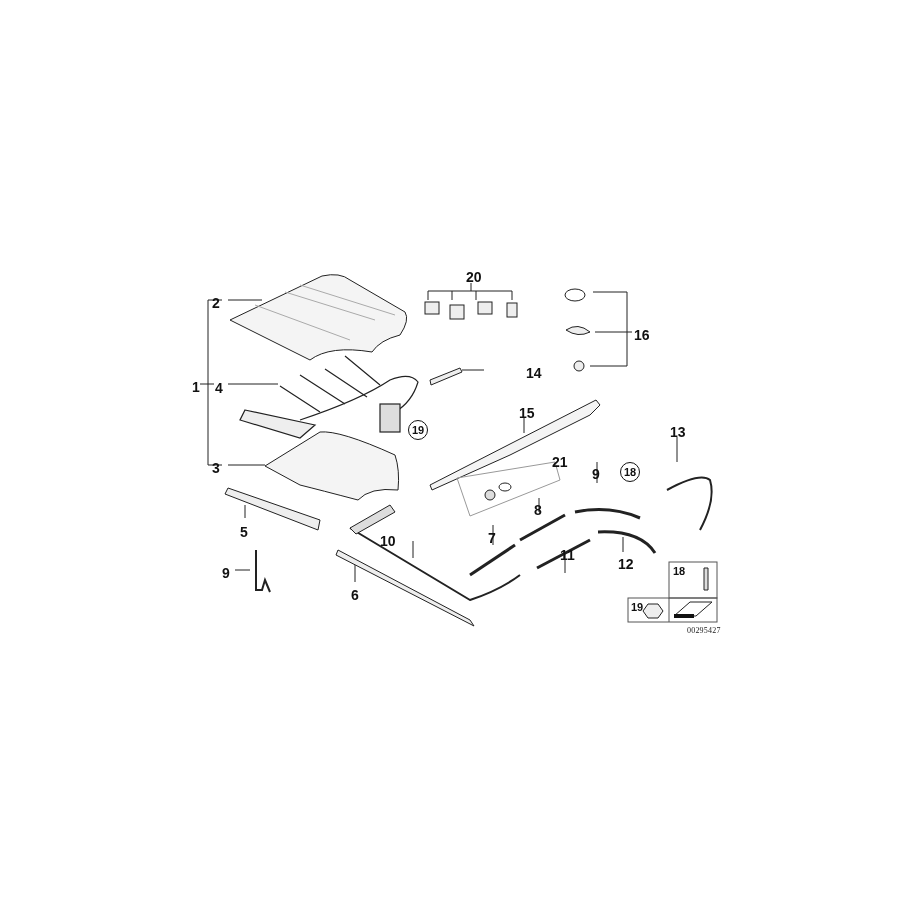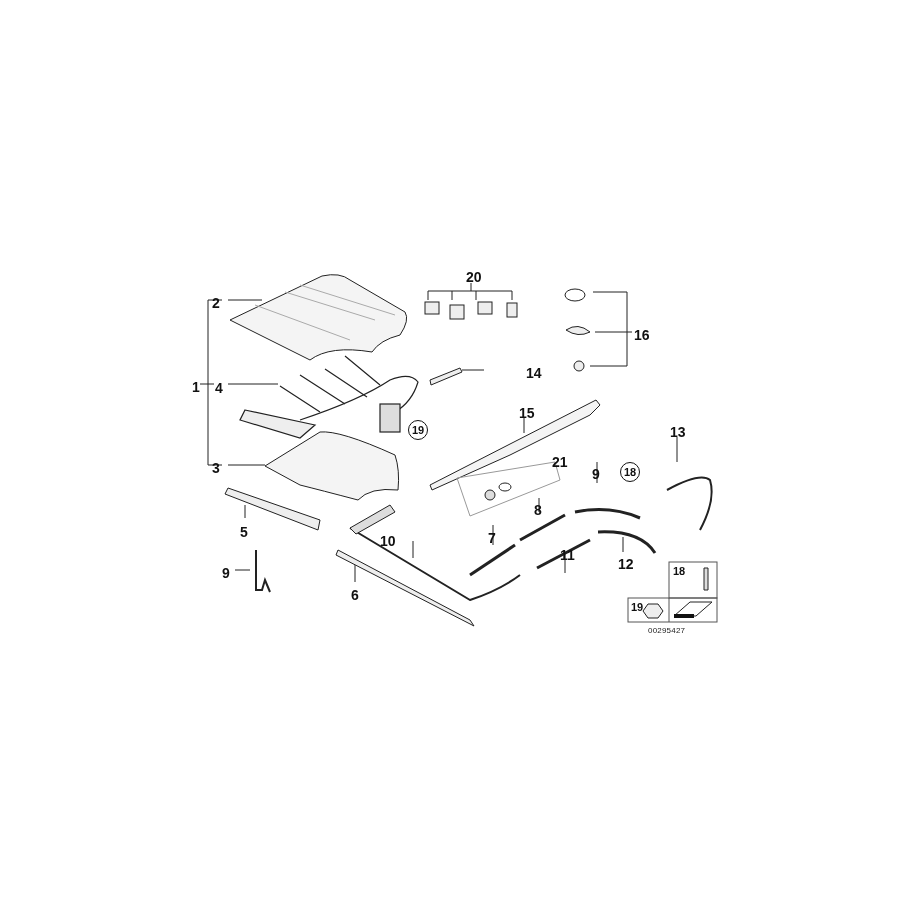--- a/index.html
+++ b/index.html
@@ -123,13 +123,13 @@
     <div class="lbl" style="left: 634px; top: 328px;">16</div>
     <div class="lbl" style="left: 222px; top: 566px;">9</div>
     <div class="lbl" style="left: 466px; top: 270px;">20</div>
     <div class="lbl" style="left: 552px; top: 455px;">21</div>
     <div class="circ" style="left: 408px; top: 420px;">19</div>
     <div class="circ" style="left: 620px; top: 462px;">18</div>
   </div>
 
 <div class="legend-num" style="left:673px;top:565px;">18</div>
 <div class="legend-num" style="left:631px;top:601px;">19</div>
-<div class="docid" style="left:648px;top:626px;">00295427</div>
+<div class="docid" style="left:687px;top:626px;font-family:Liberation Serif, serif;">00295427</div>
 
 </body></html>

